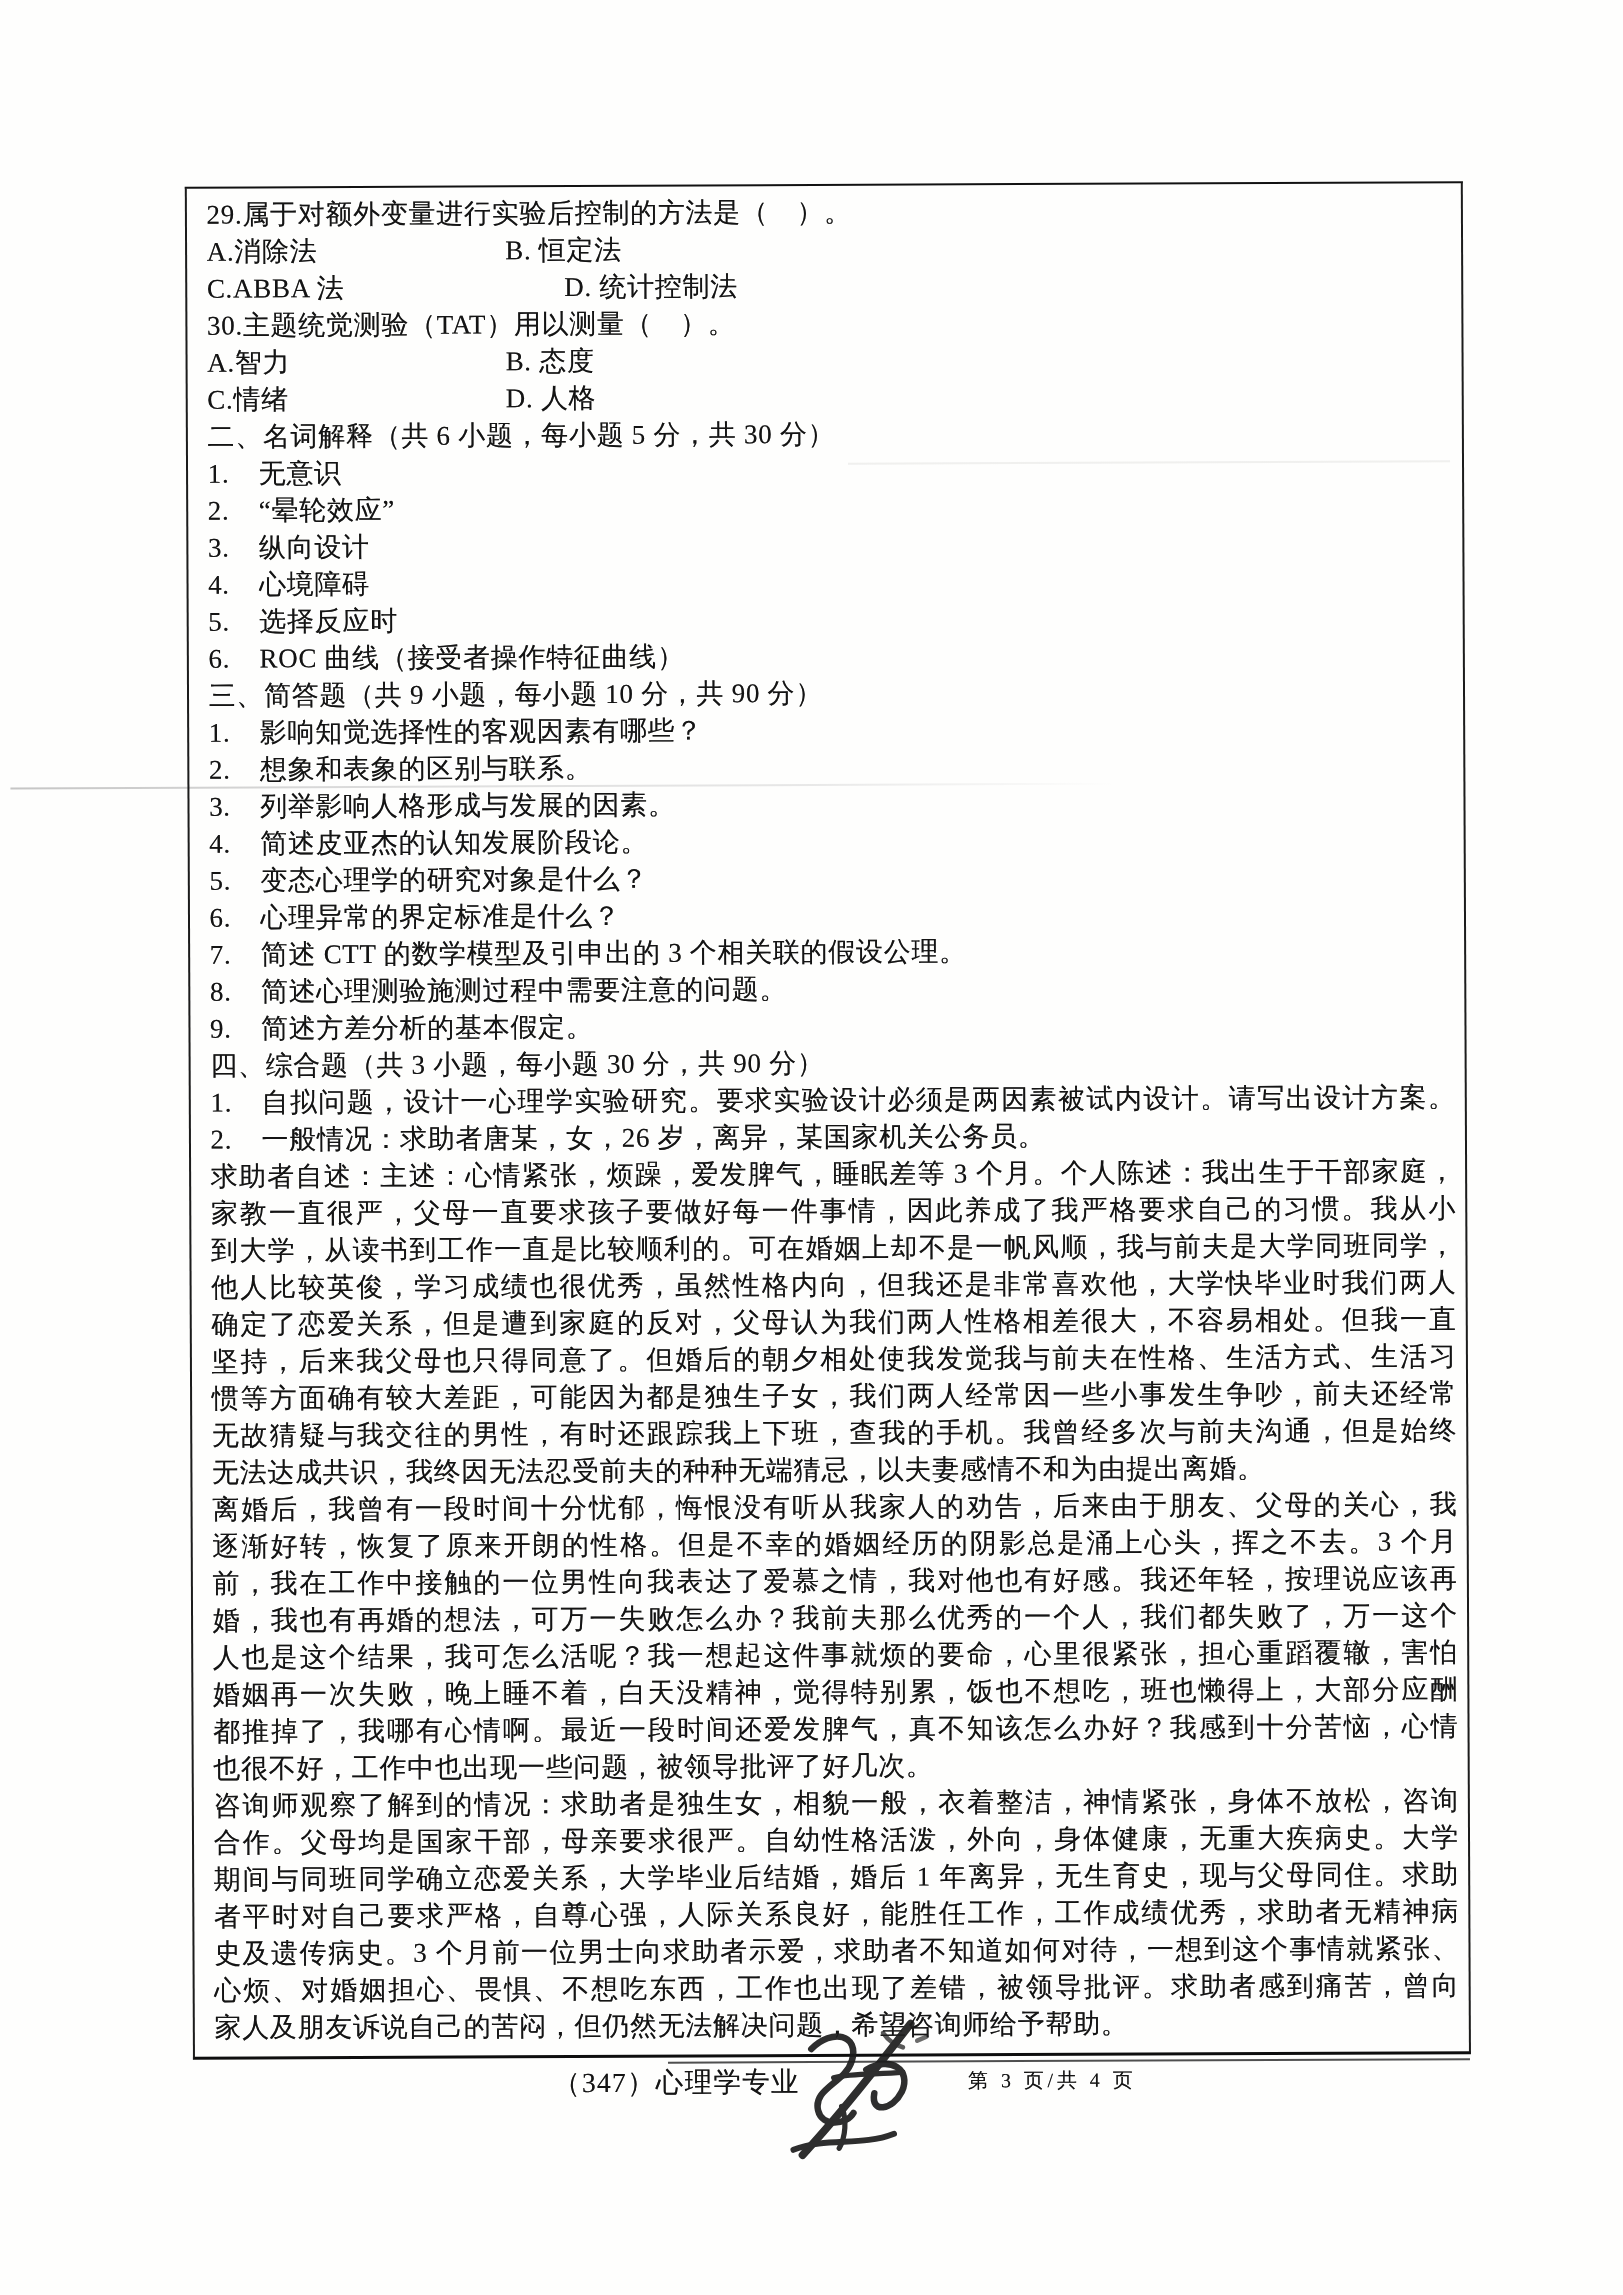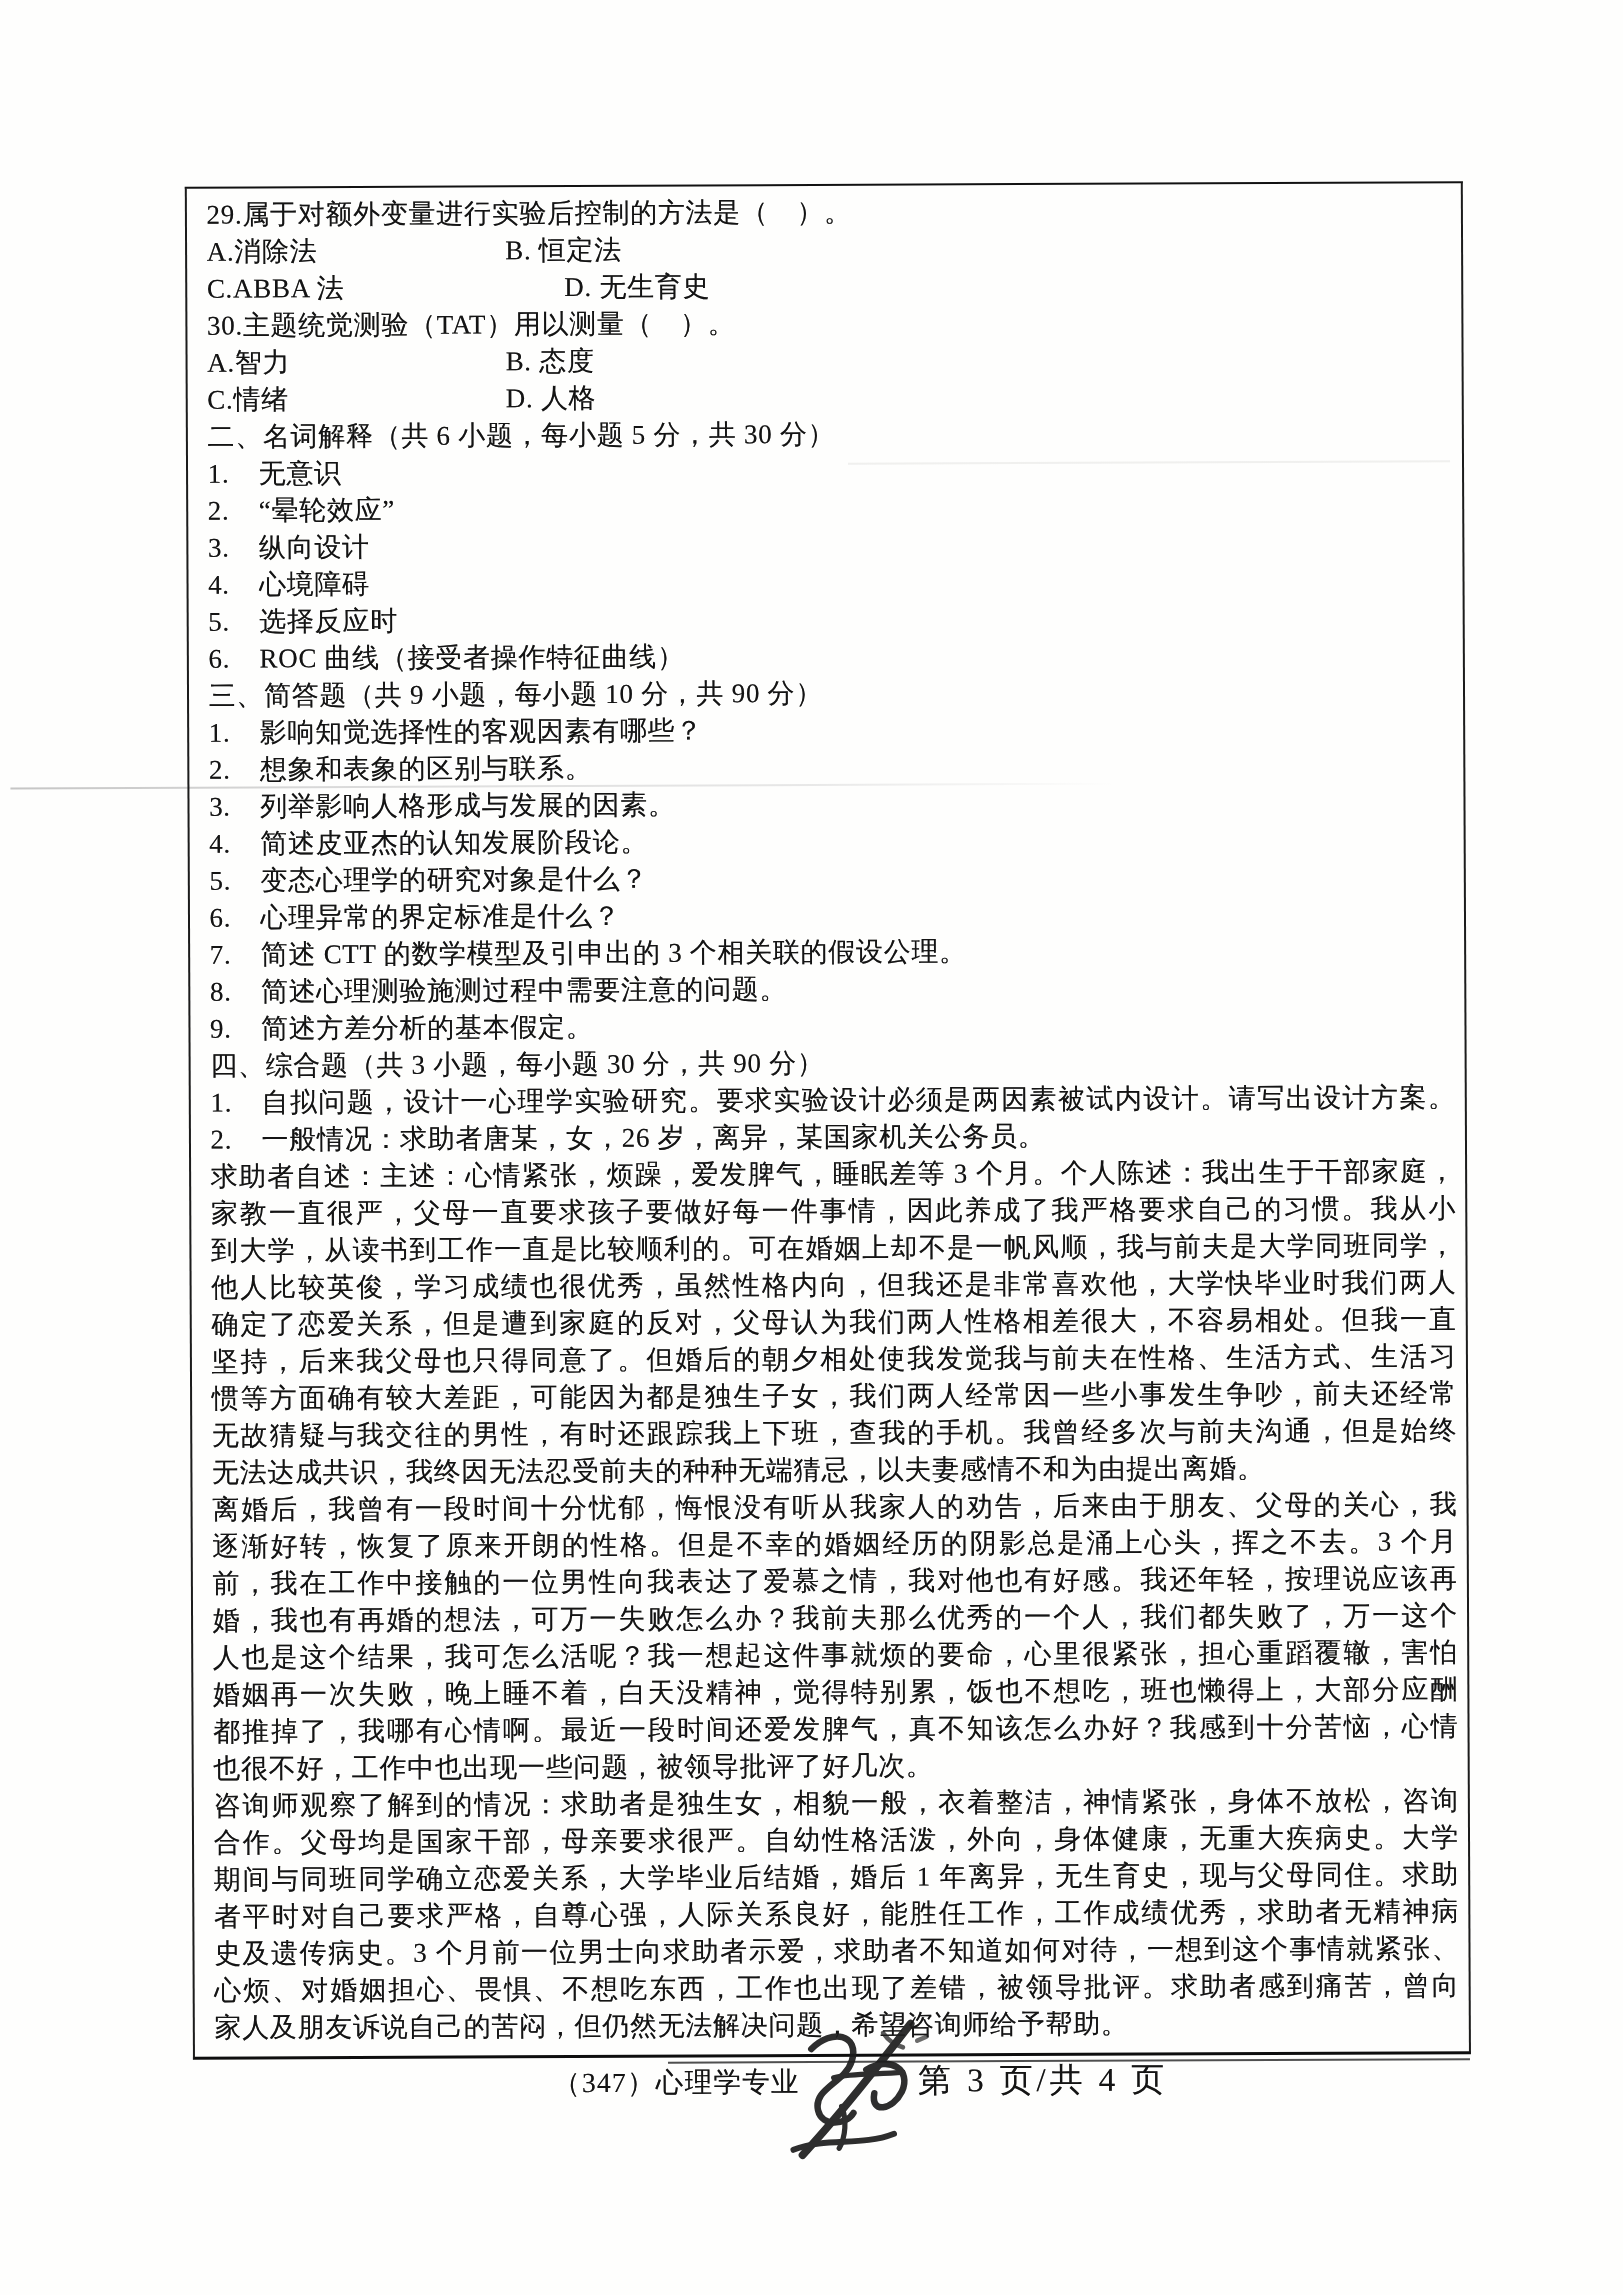--- a/index.html
+++ b/index.html
@@ -30,21 +30,21 @@
   .choices .c1.wide{width:350px;}
   .item .num{display:inline-block;width:51px;}
   .item{display:flex;}
   .item .txt{flex:1;}
   .item .txt.j{white-space:normal;text-align:justify;text-align-last:justify;text-justify:inter-character;}
   .para{white-space:normal;text-align:justify;text-align-last:justify;text-justify:inter-character;}
   .para.pl{text-align-last:left;}
   
   .f-left{position:absolute;left:549px;top:2063px;font-size:27.5px;letter-spacing:1.3px;
     text-shadow:0 0 0.4px rgba(10,10,10,.55);}
-  .f-right{position:absolute;left:914px;top:2063px;font-size:33px;letter-spacing:3.9px;
+  .f-right{position:absolute;left:964px;top:2063px;font-size:20px;letter-spacing:3.9px;
     text-shadow:0 0 0.4px rgba(10,10,10,.55);}
   .f-left,.f-right{height:37px;line-height:37px;}
   
   .scribble{position:absolute;left:751px;top:2015px;width:203px;height:157px;}
   
   .artifact{position:absolute;pointer-events:none;}
   .a-fold{left:11.8px;top:784px;width:1106px;height:2px;
     background:linear-gradient(90deg,#adadad,#cfcfcf 35%,#dcdcdc 70%,rgba(220,220,220,0));opacity:.7;}
   .a-streak{left:851px;top:463px;width:602px;height:2px;background:#e3e3e1;opacity:.55;}
   .a-dline{left:664px;top:2061px;width:802px;height:2px;background:#303030;opacity:.85;}
@@ -59,21 +59,21 @@
 
   <div class="box">
 
     <div class="line">29.属于对额外变量进行实验后控制的方法是（　）。</div>
     <div class="line choices">
       <span class="c1">A.消除法</span>
       <span>B. 恒定法</span>
     </div>
     <div class="line choices">
       <span class="c1 wide">C.ABBA 法</span>
-      <span>D. 无生育史</span>
+      <span>D. 统计控制法</span>
     </div>
 
     <div class="line">30.主题统觉测验（TAT）用以测量（　）。</div>
     <div class="line choices">
       <span class="c1">A.智力</span>
       <span>B. 态度</span>
     </div>
     <div class="line choices">
       <span class="c1">C.情绪</span>
       <span>D. 人格</span>

